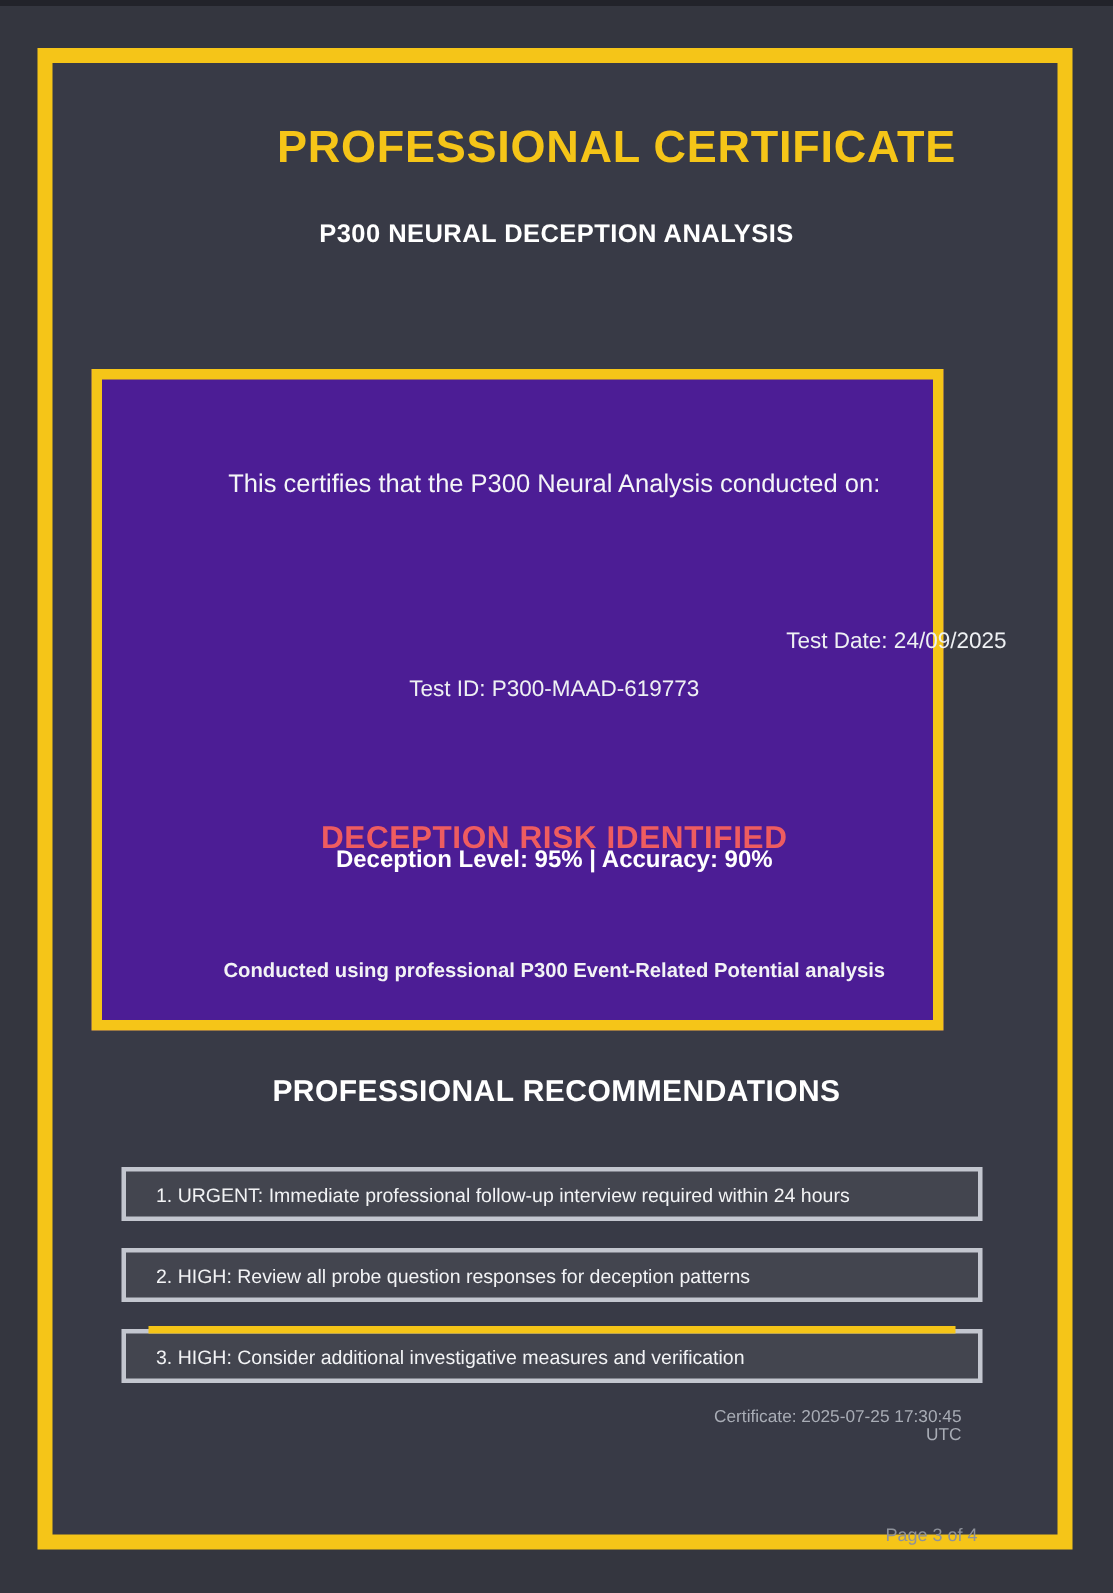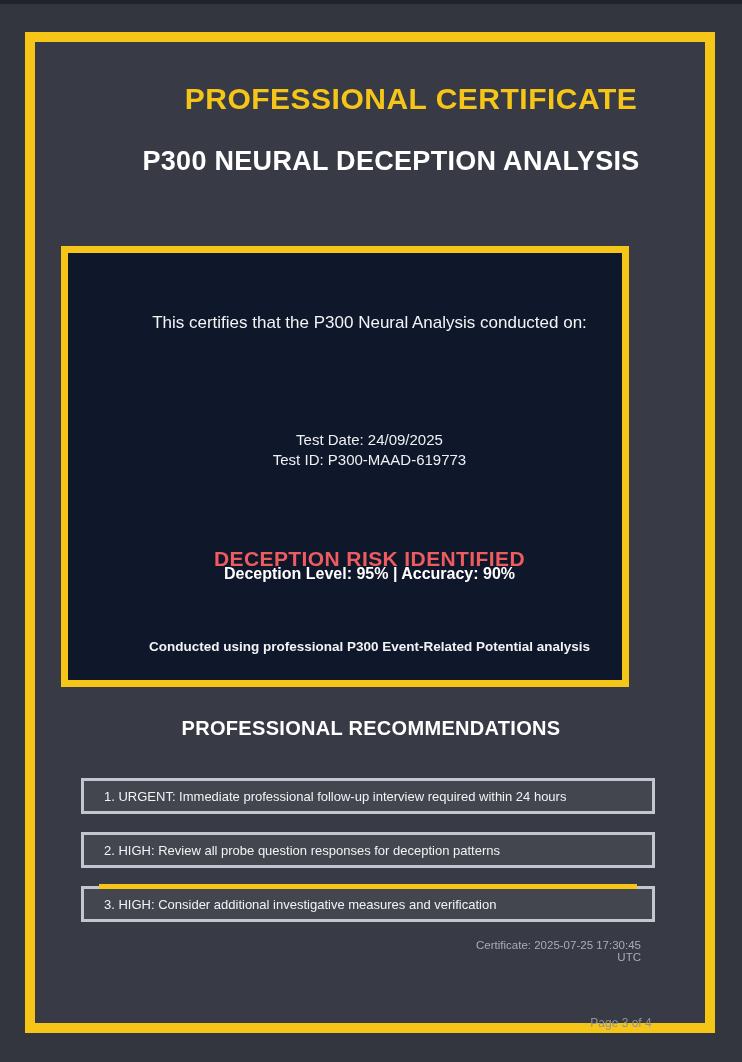--- a/index.html
+++ b/index.html
@@ -39,41 +39,40 @@
   .page-title {
     top: 82px;
     font-size: 30px;
     font-weight: bold;
     letter-spacing: 0.5px;
     color: #f5c518;
     padding-left: 40px;
   }
   .page-subtitle {
     top: 146px;
-    font-size: 27px;
+    font-size: 17px;
     font-weight: bold;
     letter-spacing: 0.3px;
     color: #ffffff;
-    padding-left: 20px;
   }
   .cert-panel {
     position: absolute;
     left: 61px; top: 246px;
     width: 568px; height: 441px;
     box-sizing: border-box;
     border: 7px solid #f5c518;
-    background: #0f172a;
+    background: #4c1d95;
   }
   .cert-panel .centered-text {
     left: 0;
     width: 603px;
   }
   .cert-intro   { top: 60px;  font-size: 17px; font-weight: 400; color: #f4f5f7; }
   .cert-name    { top: 107px; font-size: 24px; font-weight: bold; color: #f5c518; }
-  .cert-date    { top: 178px; font-size: 15px; color: #eef0f3; }
+  .cert-date    { top: 166px; font-size: 15px; color: #eef0f3; text-align: right; }
   .cert-id      { top: 198px; font-size: 15px; color: #eef0f3; }
   .cert-risk    { top: 254px; font-size: 21px; font-weight: bold; letter-spacing: 0.4px; color: #ee5c60; margin-top: 40px; }
   .cert-metrics { top: 312px; font-size: 16px; font-weight: bold; color: #ffffff; }
   .cert-method  { top: 386px; font-size: 13.5px; font-weight: bold; color: #f2f3f5; }
   .rec-heading {
     top: 717px;
     font-size: 20px;
     font-weight: bold;
     letter-spacing: 0.3px;
     color: #ffffff;

